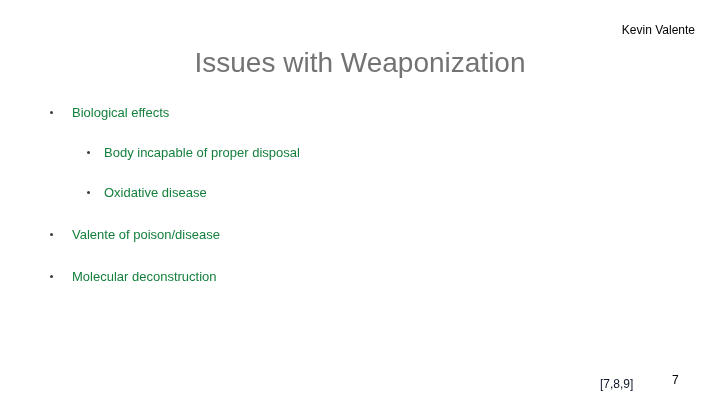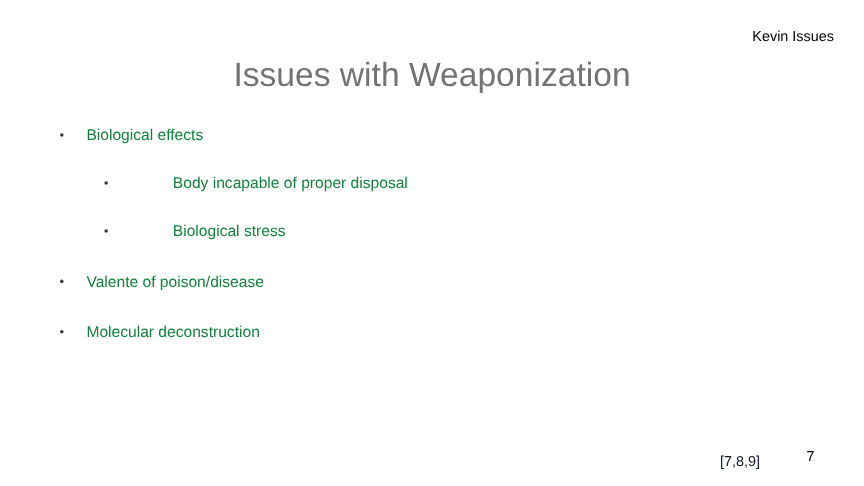--- a/index.html
+++ b/index.html
@@ -45,21 +45,21 @@
   }
   .line .dot {
     width: 3px;
     height: 3px;
     border-radius: 50%;
     background: #3c3c3c;
     flex: 0 0 auto;
   }
   .line.l1 { left: 50px; }
   .line.l1 .txt { margin-left: 19px; }
-  .line.l2 { left: 87px; gap: 40px; }
+  .line.l2 { left: 87px; }
   .line.l2 .txt { margin-left: 14px; }
   .b1 { top: 105px; }
   .b2 { top: 145px; }
   .b3 { top: 185px; }
   .b4 { top: 227px; }
   .b5 { top: 269px; justify-content: flex-end; }
   .citation {
     position: absolute;
     top: 377px;
     left: 600px;
@@ -74,37 +74,37 @@
     font-size: 12px;
     line-height: 15px;
     color: #000000;
   }
 </style>
 </head>
 <body>
 
 <div class="slide">
 
-  <div class="author">Kevin Issues</div>
+  <div class="author">Kevin Valente</div>
 
   <div class="title">Issues with Weaponization</div>
 
   <div class="line l1 b1">
     <span class="dot"></span>
     <span class="txt">Biological effects</span>
   </div>
 
   <div class="line l2 b2">
     <span class="dot"></span>
     <span class="txt">Body incapable of proper disposal</span>
   </div>
 
   <div class="line l2 b3">
     <span class="dot"></span>
-    <span class="txt">Biological stress</span>
+    <span class="txt">Oxidative disease</span>
   </div>
 
   <div class="line l1 b4">
     <span class="dot"></span>
     <span class="txt">Valente of poison/disease</span>
   </div>
 
   <div class="line l1 b5">
     <span class="dot"></span>
     <span class="txt">Molecular deconstruction</span>

